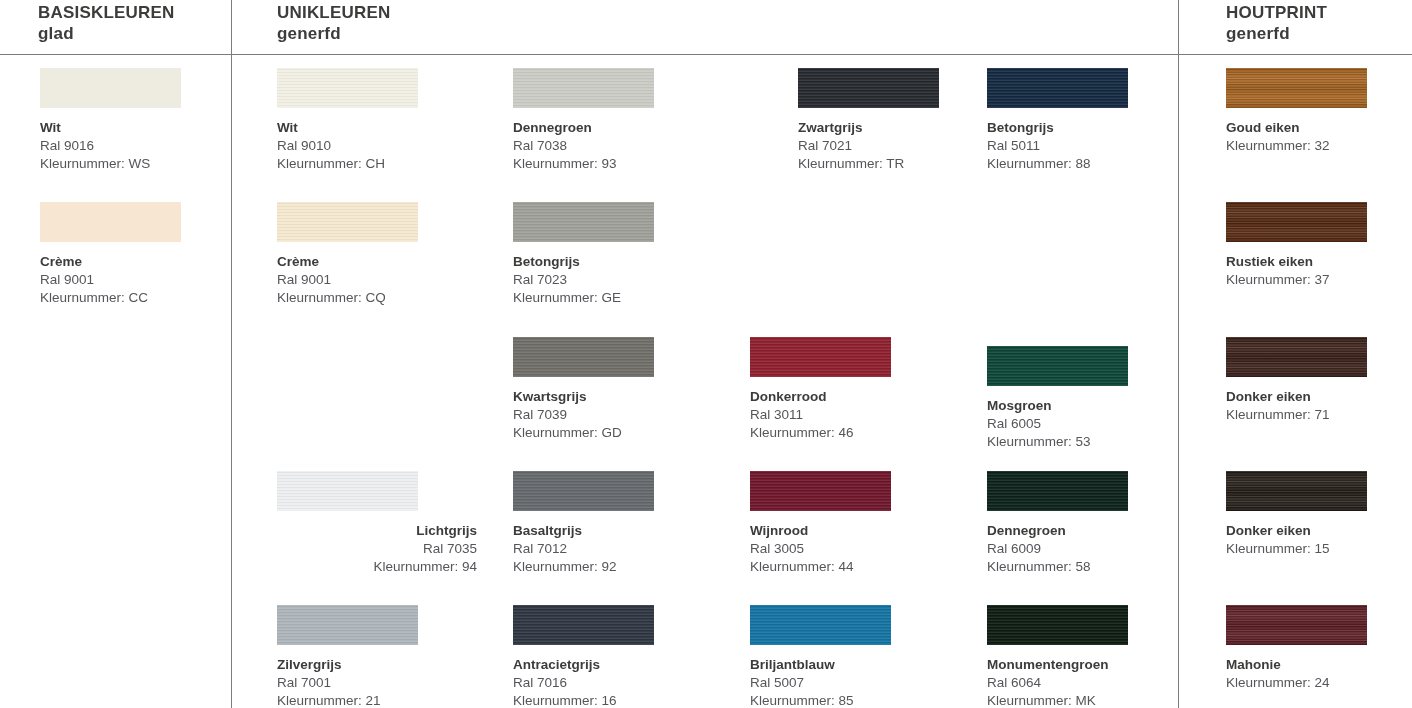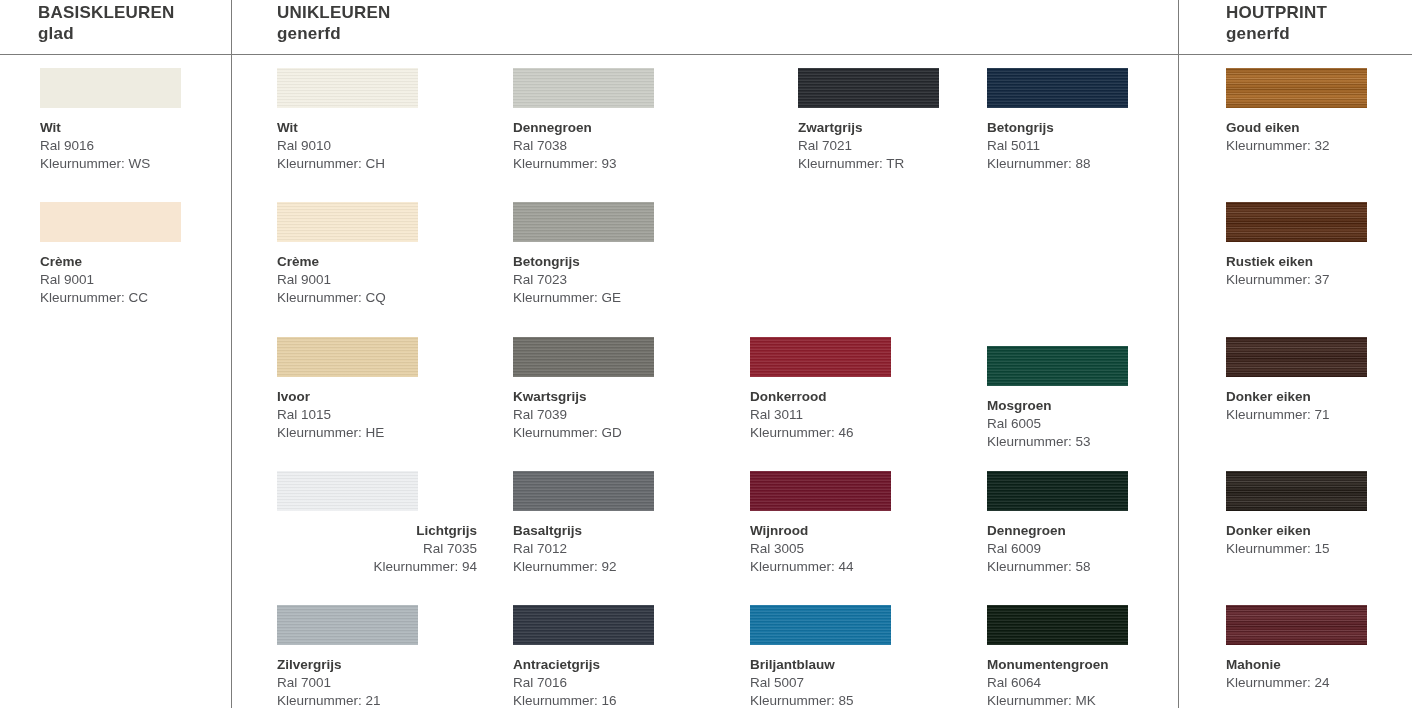--- a/index.html
+++ b/index.html
@@ -184,28 +184,20 @@
         <div class="c-num">Kleurnummer: CH</div>
       </div>
       <div class="cell" style="left: 277px; top: 147px;">
         <div class="swatch tex-fine" style="background: rgb(246, 232, 207); width: 141px; height: 40px;">
           <div class="grain"></div>
         </div>
         <div class="c-name">Crème</div>
         <div class="c-ral">Ral 9001</div>
         <div class="c-num">Kleurnummer: CQ</div>
       </div>
-      <div class="cell" style="left: 277px; top: 282px;">
-        <div class="swatch tex-fine" style="background: rgb(228, 207, 165); width: 141px; height: 40px;">
-          <div class="grain"></div>
-        </div>
-        <div class="c-name">Ivoor</div>
-        <div class="c-ral">Ral 1015</div>
-        <div class="c-num">Kleurnummer: HE</div>
-      </div>
       <div class="cell" style="left: 277px; top: 416px; text-align: right;">
         <div class="swatch tex-fine" style="background: rgb(236, 238, 240); width: 141px; height: 40px;">
           <div class="grain"></div>
         </div>
         <div class="c-name">Lichtgrijs</div>
         <div class="c-ral">Ral 7035</div>
         <div class="c-num">Kleurnummer: 94</div>
       </div>
       <div class="cell" style="left: 277px; top: 550px;">
         <div class="swatch tex-fine" style="background: rgb(172, 180, 185); width: 141px; height: 40px;">

